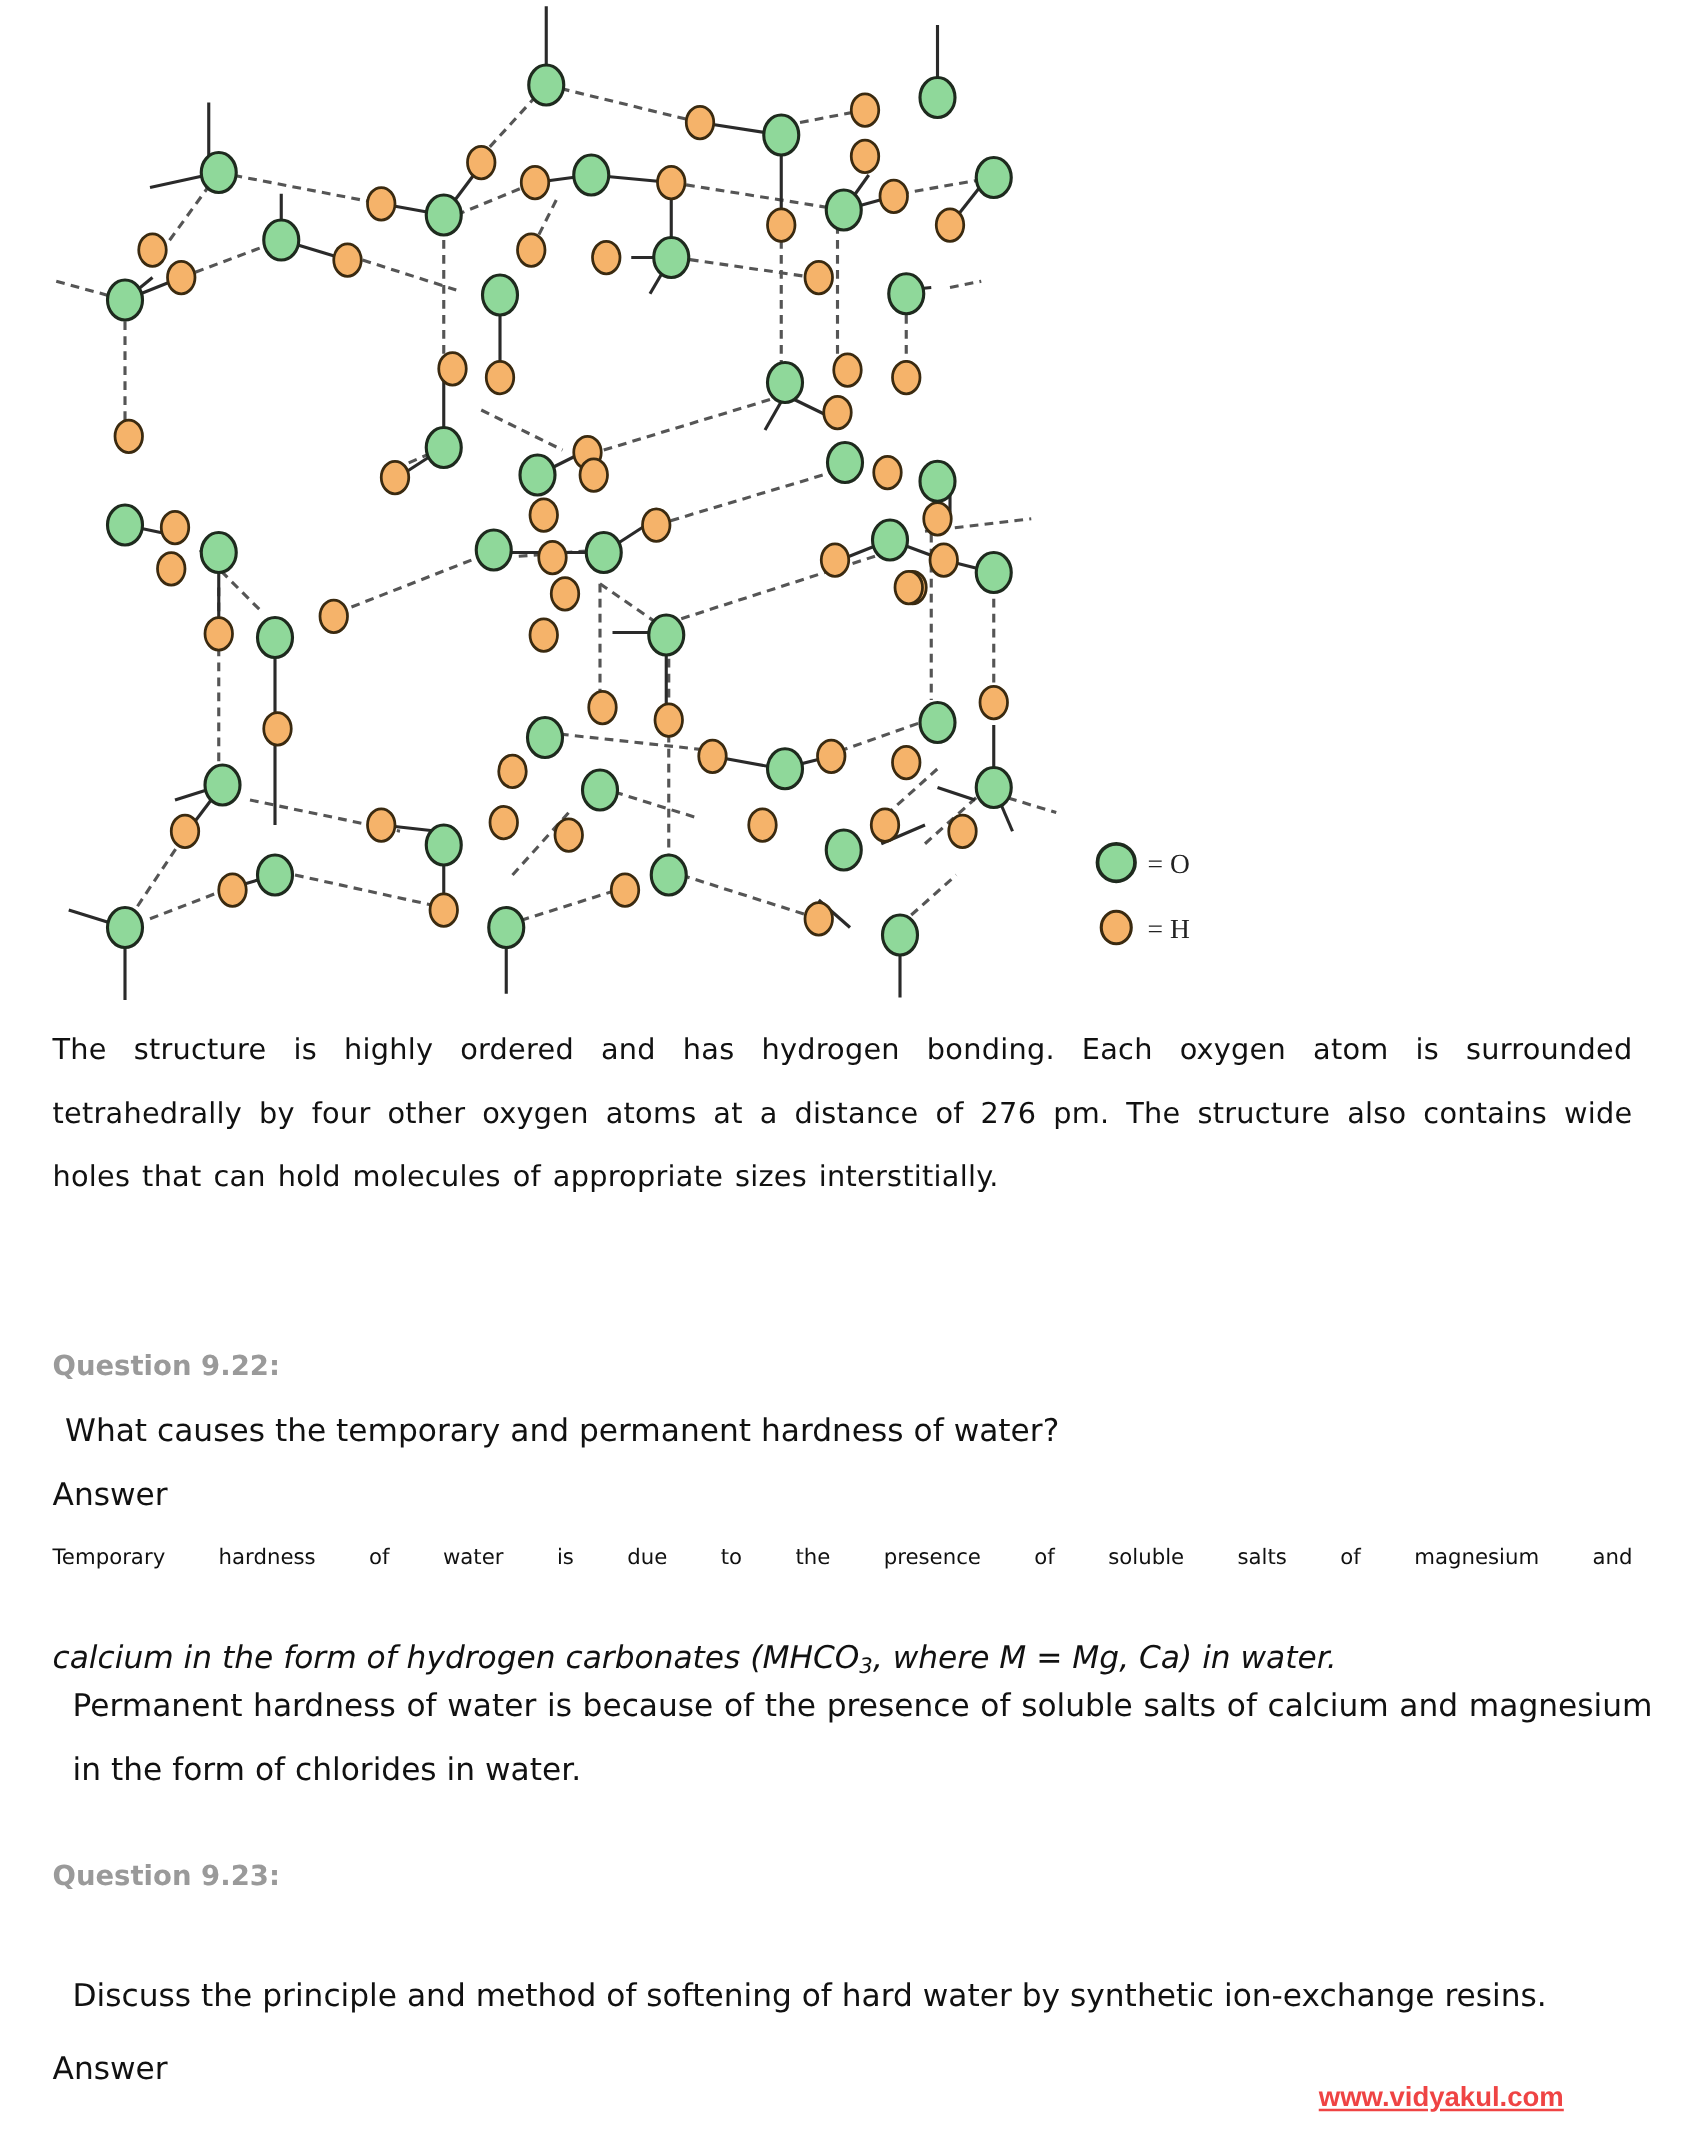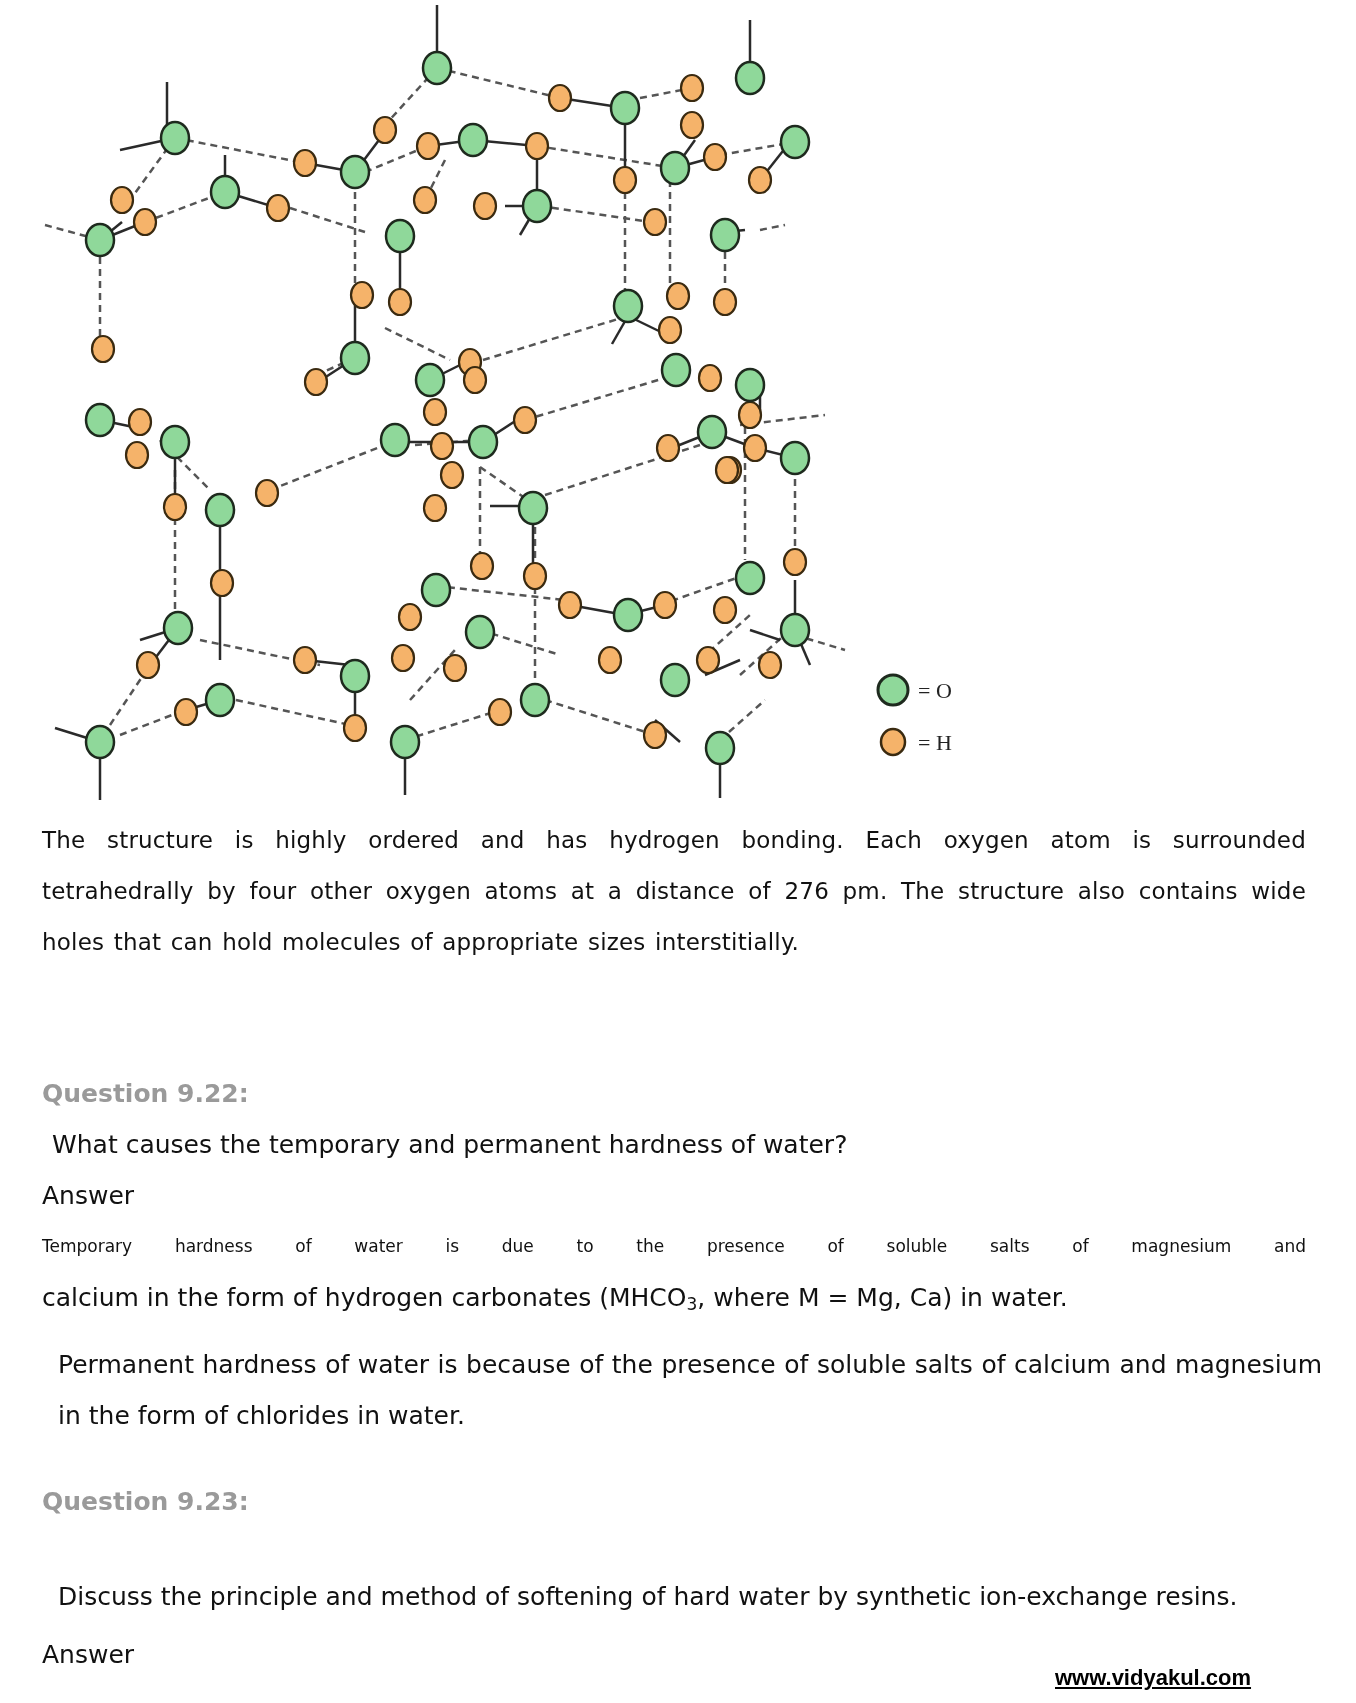--- a/index.html
+++ b/index.html
@@ -1,24 +1,24 @@
 <!DOCTYPE html>
 <html><head>
 <meta charset="utf-8">
 <style>
   html,body{margin:0;padding:0;background:#ffffff;}
   body{width:1356px;height:1703px;position:relative;overflow:hidden;font-family:"DejaVu Sans","Liberation Sans",sans-serif;color:#111111;}
   #diagram{position:absolute;left:0;top:0;width:1356px;height:800px;}
   .para{position:absolute;left:42px;width:1264px;font-size:23px;line-height:51px;text-align:justify;text-align-last:left;letter-spacing:0.2px;word-spacing:2px;margin:0;}
-  .heading{position:absolute;left:42px;font-size:25px;font-weight:bold;color:#9a9a9a;margin:0;line-height:51px;}
+  .heading{position:absolute;left:42px;font-size:22px;font-weight:bold;color:#9a9a9a;margin:0;line-height:51px;}
   .line{position:absolute;left:42px;font-size:25px;line-height:51px;margin:0;white-space:nowrap;}
   .jline{position:absolute;left:42px;width:1264px;font-size:17px;line-height:51px;margin:0;text-align:justify;text-align-last:justify;white-space:nowrap;}
   .jline-wrap{position:absolute;left:42px;width:1264px;font-size:25px;line-height:51px;margin:16px;text-align:justify;}
   sub{font-size:17px;vertical-align:-4px;line-height:0;}
-  #footer-link{position:absolute;left:1055px;top:1665px;font-family:"Liberation Sans",sans-serif;font-weight:bold;font-size:22px;color:#000000;text-decoration:underline;}
+  #footer-link{position:absolute;left:1055px;top:1665px;font-family:"Liberation Sans",sans-serif;font-weight:bold;font-size:22px;color:#ef4444;text-decoration:underline;}
   .legend-label{font-family:"Liberation Serif",serif;font-size:22px;fill:#222;}
 </style>
 </head>
 <body>
 
 <svg id="diagram" viewBox="0 0 1356 800" xmlns="http://www.w3.org/2000/svg">
   <g stroke="#555" stroke-width="2.5" stroke-dasharray="7,5" fill="none">
 
     <line x1="437" y1="68" x2="560" y2="98"></line>
     <line x1="437" y1="68" x2="385" y2="125"></line>
@@ -234,20 +234,20 @@
     <text class="legend-label" x="918" y="750">= H</text>
   </g>
 </svg>
 
 <p class="para" style="top:815px;">The structure is highly ordered and has hydrogen bonding. Each oxygen atom is surrounded tetrahedrally by four other oxygen atoms at a distance of 276 pm. The structure also contains wide holes that can hold molecules of appropriate sizes interstitially.</p>
 
 <p class="heading" style="top:1068px;">Question 9.22:</p>
 <p class="line" style="top:1119px;margin-left:10px;">What causes the temporary and permanent hardness of water?</p>
 <p class="line" style="top:1170px;">Answer</p>
 <p class="jline" style="top:1221px;">Temporary hardness of water is due to the presence of soluble salts of magnesium and</p>
-<p class="line" style="top:1272px;"><span>calcium in the form of hydrogen carbonates (MHCO</span><sub>3</sub><span>, where M = Mg, Ca) in water.</span></p>
+<p class="line" style="top:1300px;font-style:italic;"><span>calcium in the form of hydrogen carbonates (MHCO</span><sub>3</sub><span>, where M = Mg, Ca) in water.</span></p>
 <p class="jline-wrap" style="top:1323px;">Permanent hardness of water is because of the presence of soluble salts of calcium and magnesium in the form of chlorides in water.</p>
 
 <p class="heading" style="top:1476px;">Question 9.23:</p>
 <p class="jline-wrap" style="top:1555px;">Discuss the principle and method of softening of hard water by synthetic ion-exchange resins.</p>
 <p class="line" style="top:1629px;">Answer</p>
 
 <a id="footer-link">www.vidyakul.com</a>
 
 </body></html>

